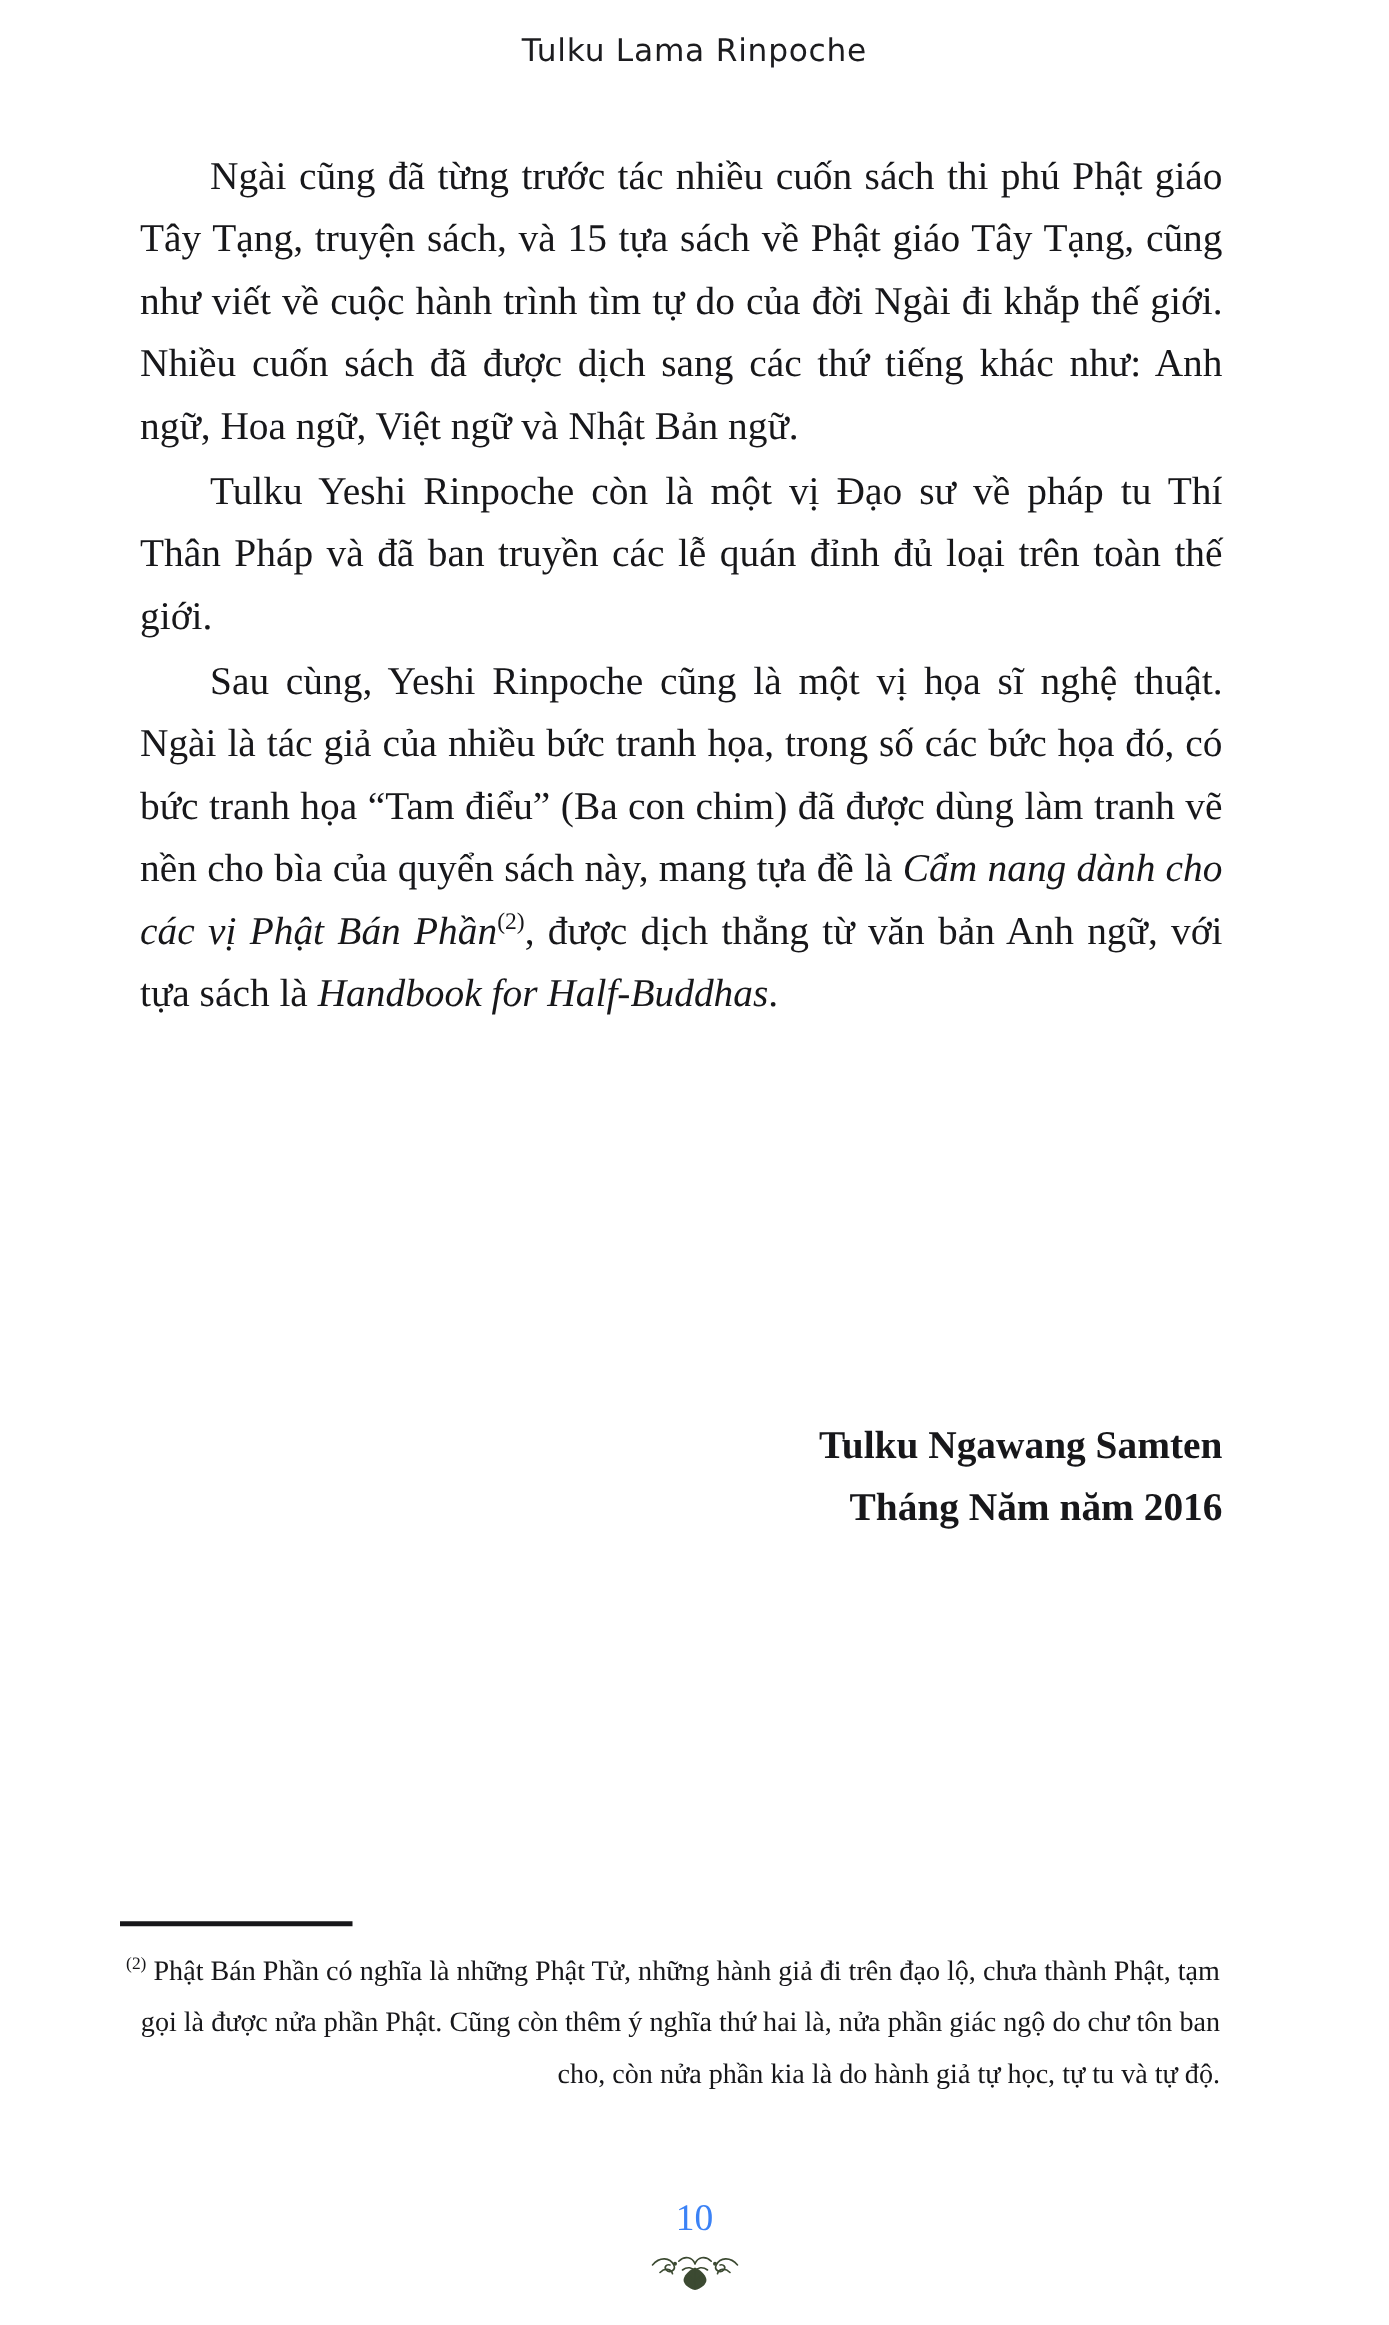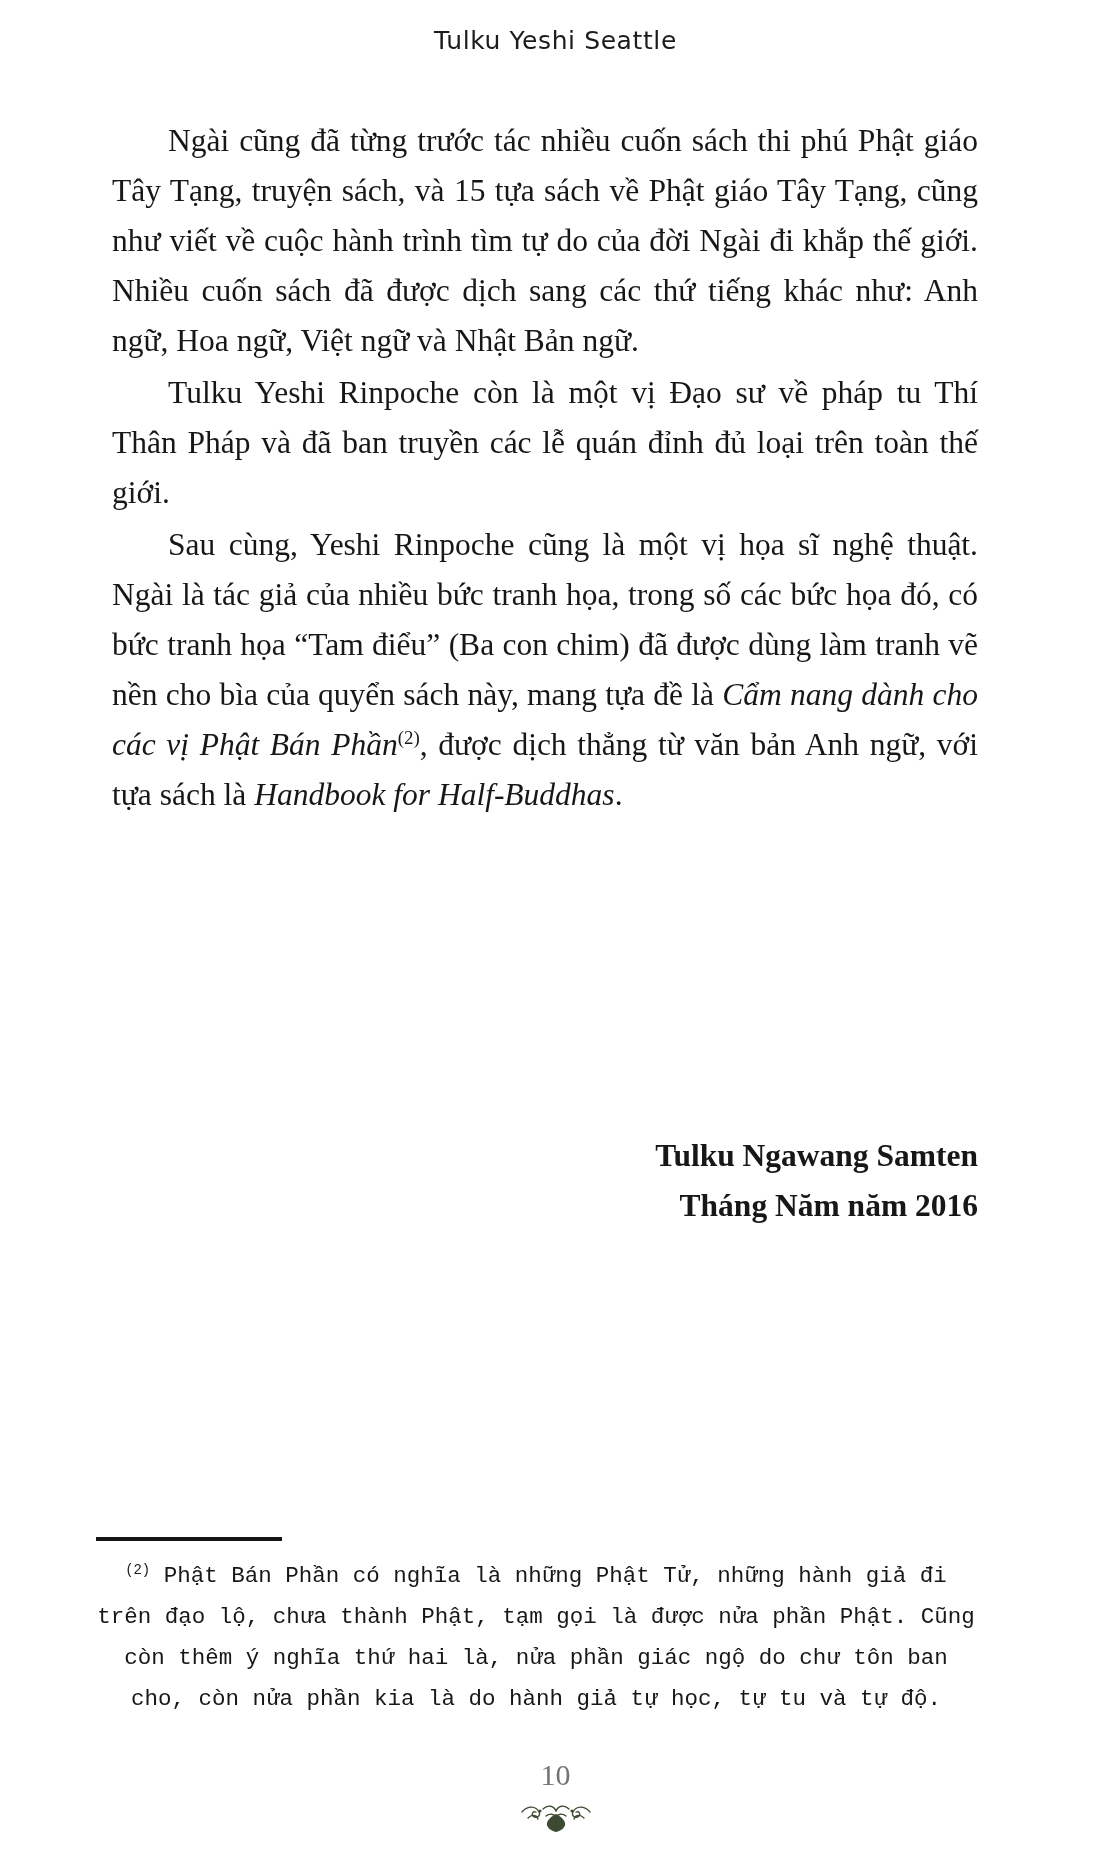--- a/index.html
+++ b/index.html
@@ -81,61 +81,61 @@
     top: 1537px;
     width: 186px;
     height: 4px;
     background: #17171a;
   }
   .footnote {
     position: absolute;
     left: 96px;
     top: 1556px;
     width: 880px;
-    font-family: Liberation Mono, monospace;
+    font-family: Liberation Serif, serif;
     font-size: 22.5px;
     line-height: 41px;
-    text-align: center;
+    text-align: right;
     color: #17171a;
   }
   .footnote sup {
     font-size: 0.62em;
     vertical-align: super;
     line-height: 0;
   }
 
   
   .page-number {
     position: absolute;
     left: 0;
     top: 1758px;
     width: 1111px;
     text-align: center;
     font-size: 30px;
-    color: #737373;
+    color: #3b82f6;
   }
   .ornament {
     position: absolute;
     left: 0;
     top: 1800px;
     width: 1111px;
     text-align: center;
     height: 36px;
   }
   .ornament svg {
     display: inline-block;
     vertical-align: top;
   }
 </style>
 </head>
 <body>
 
 <div class="page">
 
-  <div class="running-header">Tulku Yeshi Seattle</div>
+  <div class="running-header">Tulku Lama Rinpoche</div>
 
   <div class="body-block">
 
     <p class="para">
       <span>Ngài cũng đã từng trước tác nhiều cuốn sách thi phú Phật giáo Tây Tạng, truyện sách, và 15 tựa sách về Phật giáo Tây Tạng, cũng như viết về cuộc hành trình tìm tự do của đời Ngài đi khắp thế giới. Nhiều cuốn sách đã được dịch sang các thứ tiếng khác như: Anh ngữ, Hoa ngữ, Việt ngữ và Nhật Bản ngữ.</span>
     </p>
 
 
     <p class="para">
       <span>Tulku Yeshi Rinpoche còn là một vị Đạo sư về pháp tu Thí Thân Pháp và đã ban truyền các lễ quán đỉnh đủ loại trên toàn thế giới.</span>

